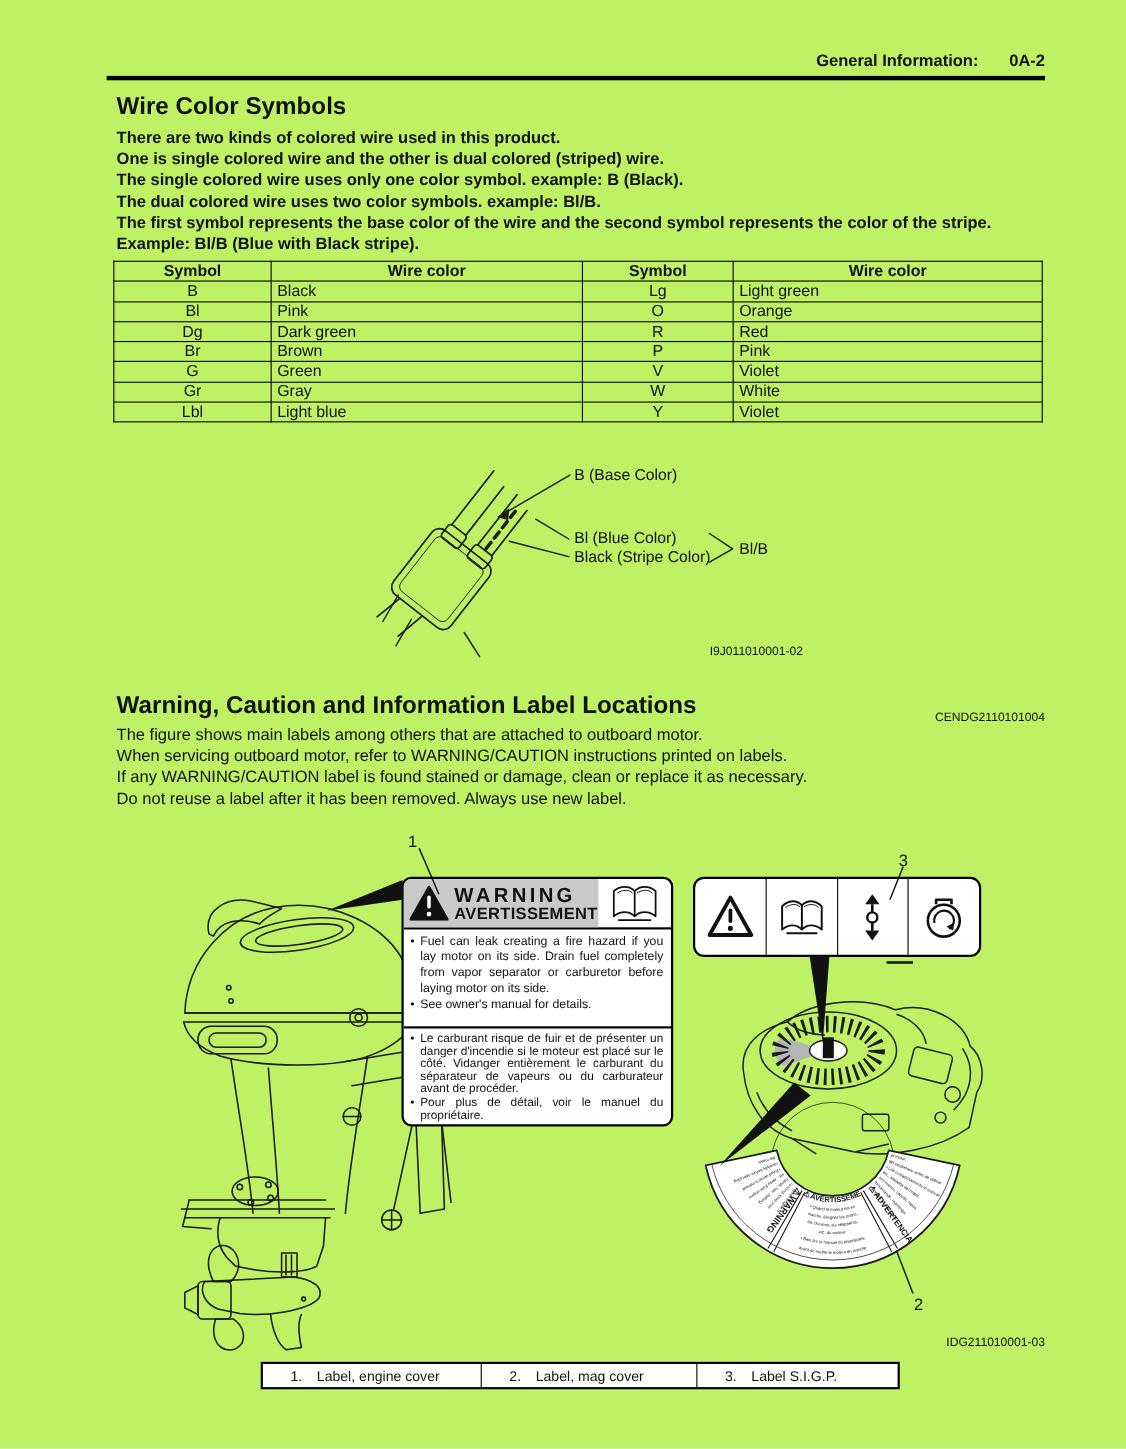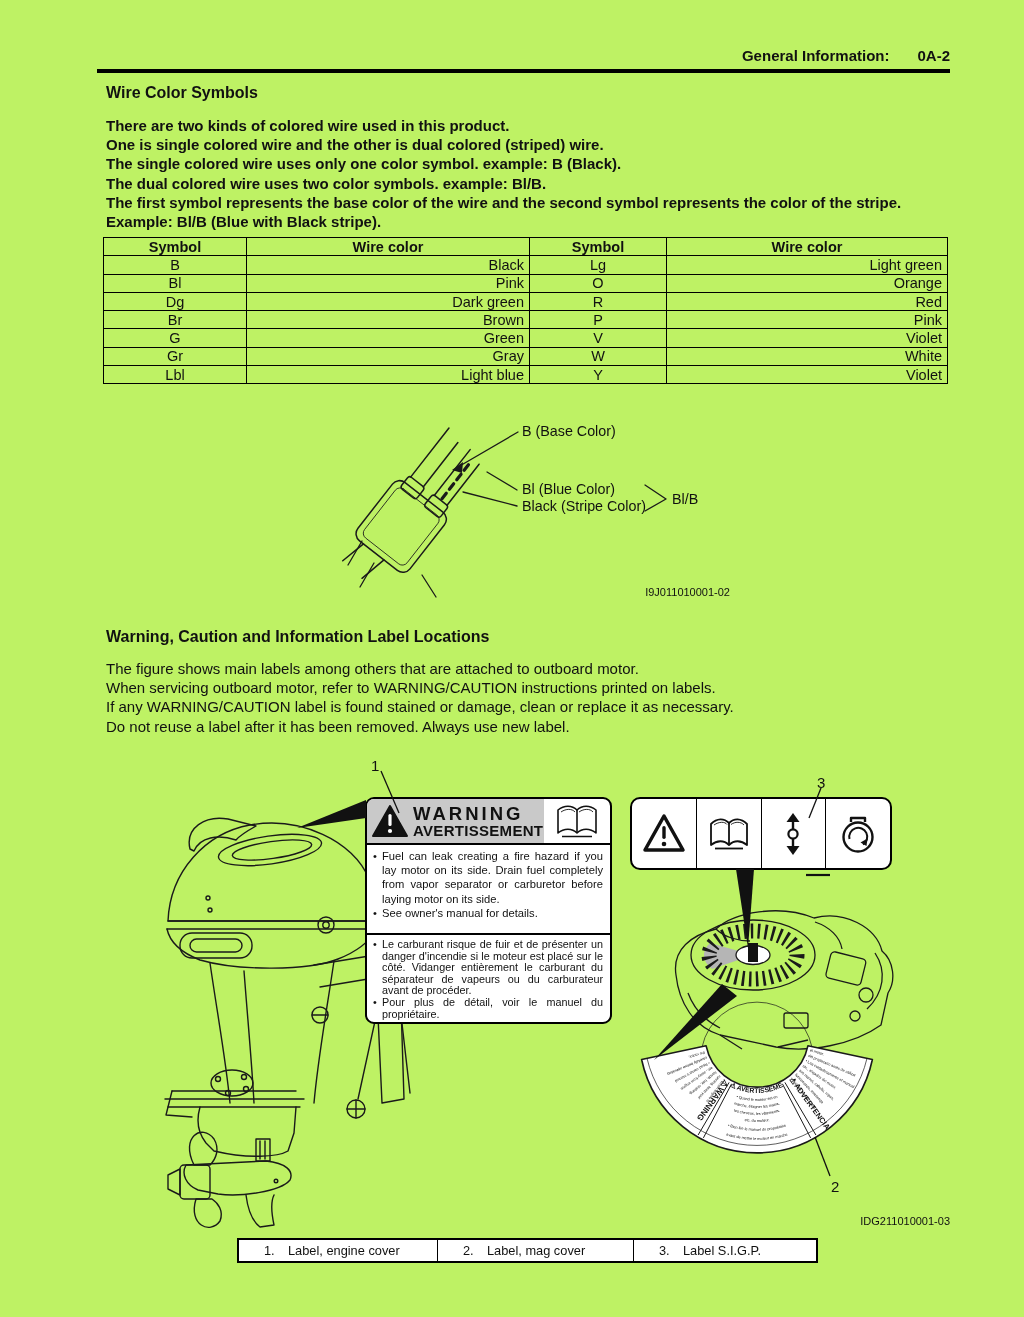--- a/index.html
+++ b/index.html
@@ -2,32 +2,32 @@
 <html><head>
 <meta charset="utf-8">
 <style>
   html,body{margin:0;padding:0;background:#e8e8e8;}
   .page{position:relative;width:1024px;height:1317px;background:#bef264;
         font-family:"Liberation Sans",sans-serif;color:#111;overflow:hidden;margin:0 auto;}
   .hdr{position:absolute;left:97px;width:853px;top:47px;text-align:right;
        font-weight:bold;font-size:15px;}
   .hdr .pgno{margin-left:28px;}
   .hdr-rule{position:absolute;left:97px;width:853px;top:69px;height:4px;background:#000;}
-  .sec-title{position:absolute;left:106px;margin:0;font-size:16px;font-weight:bold;text-align:right;}
+  .sec-title{position:absolute;left:106px;margin:0;font-size:22px;font-weight:bold;text-align:right;}
   .t1{top:84px;} .t2{top:628px;}
   .code{position:absolute;font-size:11px;color:#111;}
   .code-r{left:97px;width:853px;text-align:right;}
   .c1{top:101px;} .c2{top:646px;}
   .para{position:absolute;left:106px;font-size:15px;line-height:19.2px;}
   .p1{top:116px;font-weight:bold;} .p2{top:659px;}
 
   table.wiretable{position:absolute;left:103px;top:237px;width:845px;
       border-collapse:collapse;font-size:14.5px;table-layout:fixed;}
   .wiretable th,.wiretable td{border:1.9px solid #000;padding:0 5px;height:17.3px;
-      line-height:16px;overflow:hidden;white-space:nowrap;text-align:right;}
+      line-height:16px;overflow:hidden;white-space:nowrap;}
   .wiretable th{font-weight:bold;text-align:center;}
   .wiretable td.sym{text-align:center;}
 
   .wirefig{position:absolute;left:340px;top:413px;width:430px;height:197px;}
   .figcode1{left:540px;width:190px;top:586px;text-align:right;}
 
   .fig2{position:absolute;left:0;top:755px;width:1024px;height:482px;}
   .fig2 svg.layer{position:absolute;left:0;top:0;}
   .overlay{z-index:3;pointer-events:none;}
 
@@ -170,20 +170,21 @@
     <g fill="#111" font-size="14.3">
       <text x="182" y="23">B (Base Color)</text>
       <text x="182" y="81">Bl (Blue Color)</text>
       <text x="182" y="98">Black (Stripe Color)</text>
       <text x="332" y="91">Bl/B</text>
     </g>
   </svg>
   <div class="code figcode1">I9J011010001-02</div>
 
   <h2 class="sec-title t2">Warning, Caution and Information Label Locations</h2>
+  <div class="code code-r c2">CENDG2110101004</div>
   <div class="para p2">
     <div>The figure shows main labels among others that are attached to outboard motor.</div>
     <div>When servicing outboard motor, refer to WARNING/CAUTION instructions printed on labels.</div>
     <div>If any WARNING/CAUTION label is found stained or damage, clean or replace it as necessary.</div>
     <div>Do not reuse a label after it has been removed. Always use new label.</div>
   </div>
 
   <div class="fig2">
 
     <svg class="layer" width="1024" height="482" viewBox="0 0 1024 482">

